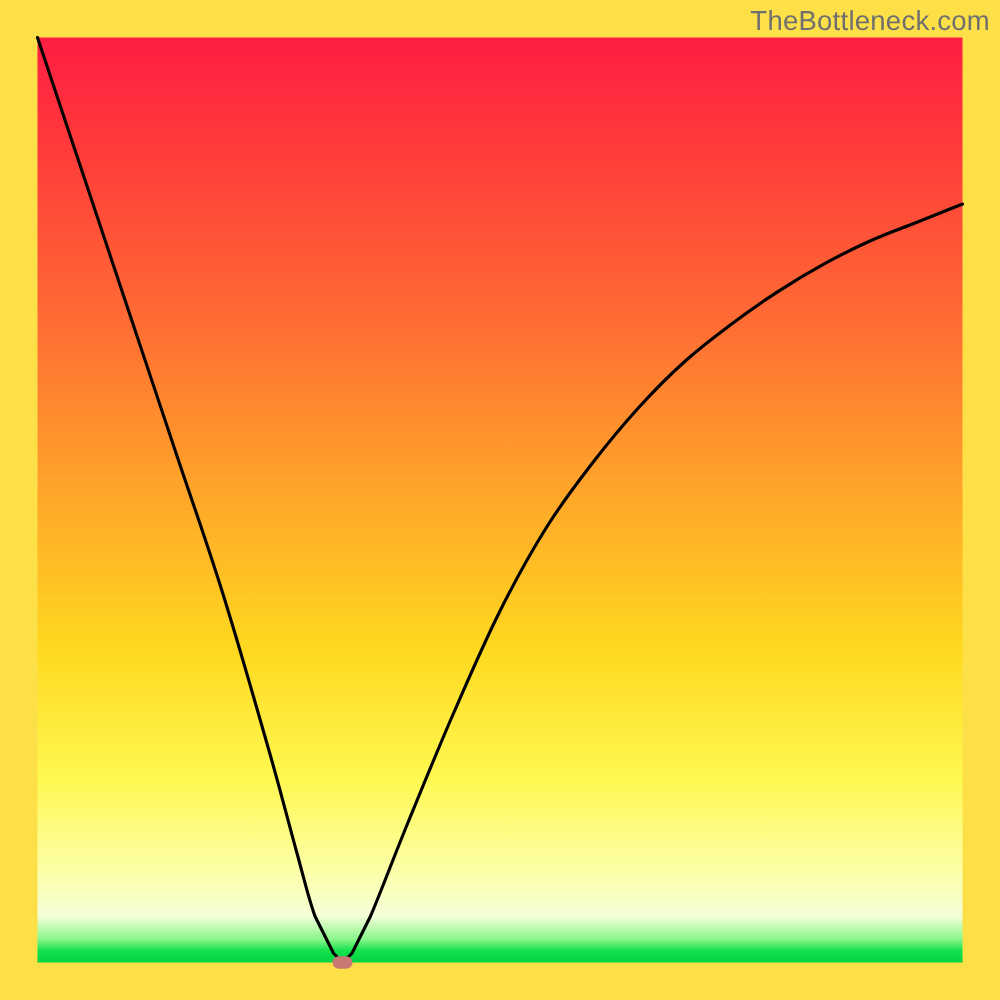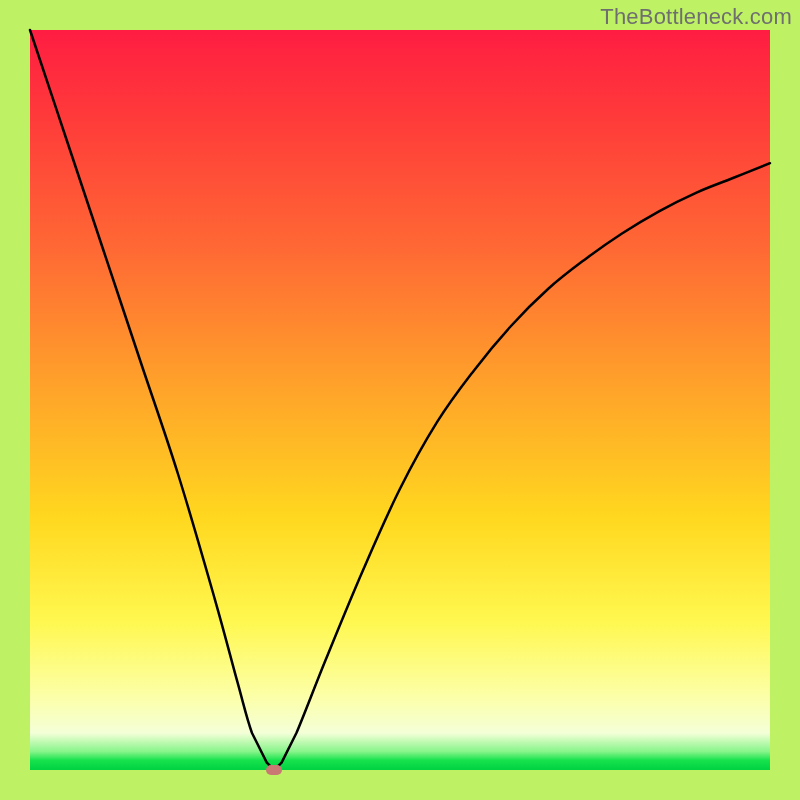--- a/index.html
+++ b/index.html
@@ -9,21 +9,21 @@
     height: 800px;
     background: #000;
     overflow: hidden;
   }
   .frame {
     position: absolute;
     top: 0;
     left: 0;
     width: 800px;
     height: 800px;
-    background: #bef264;
+    background: #fde047;
   }
   .plot-area {
     position: absolute;
     left: 30px;
     top: 30px;
     width: 740px;
     height: 740px;
     
     background: linear-gradient(
       to bottom,

